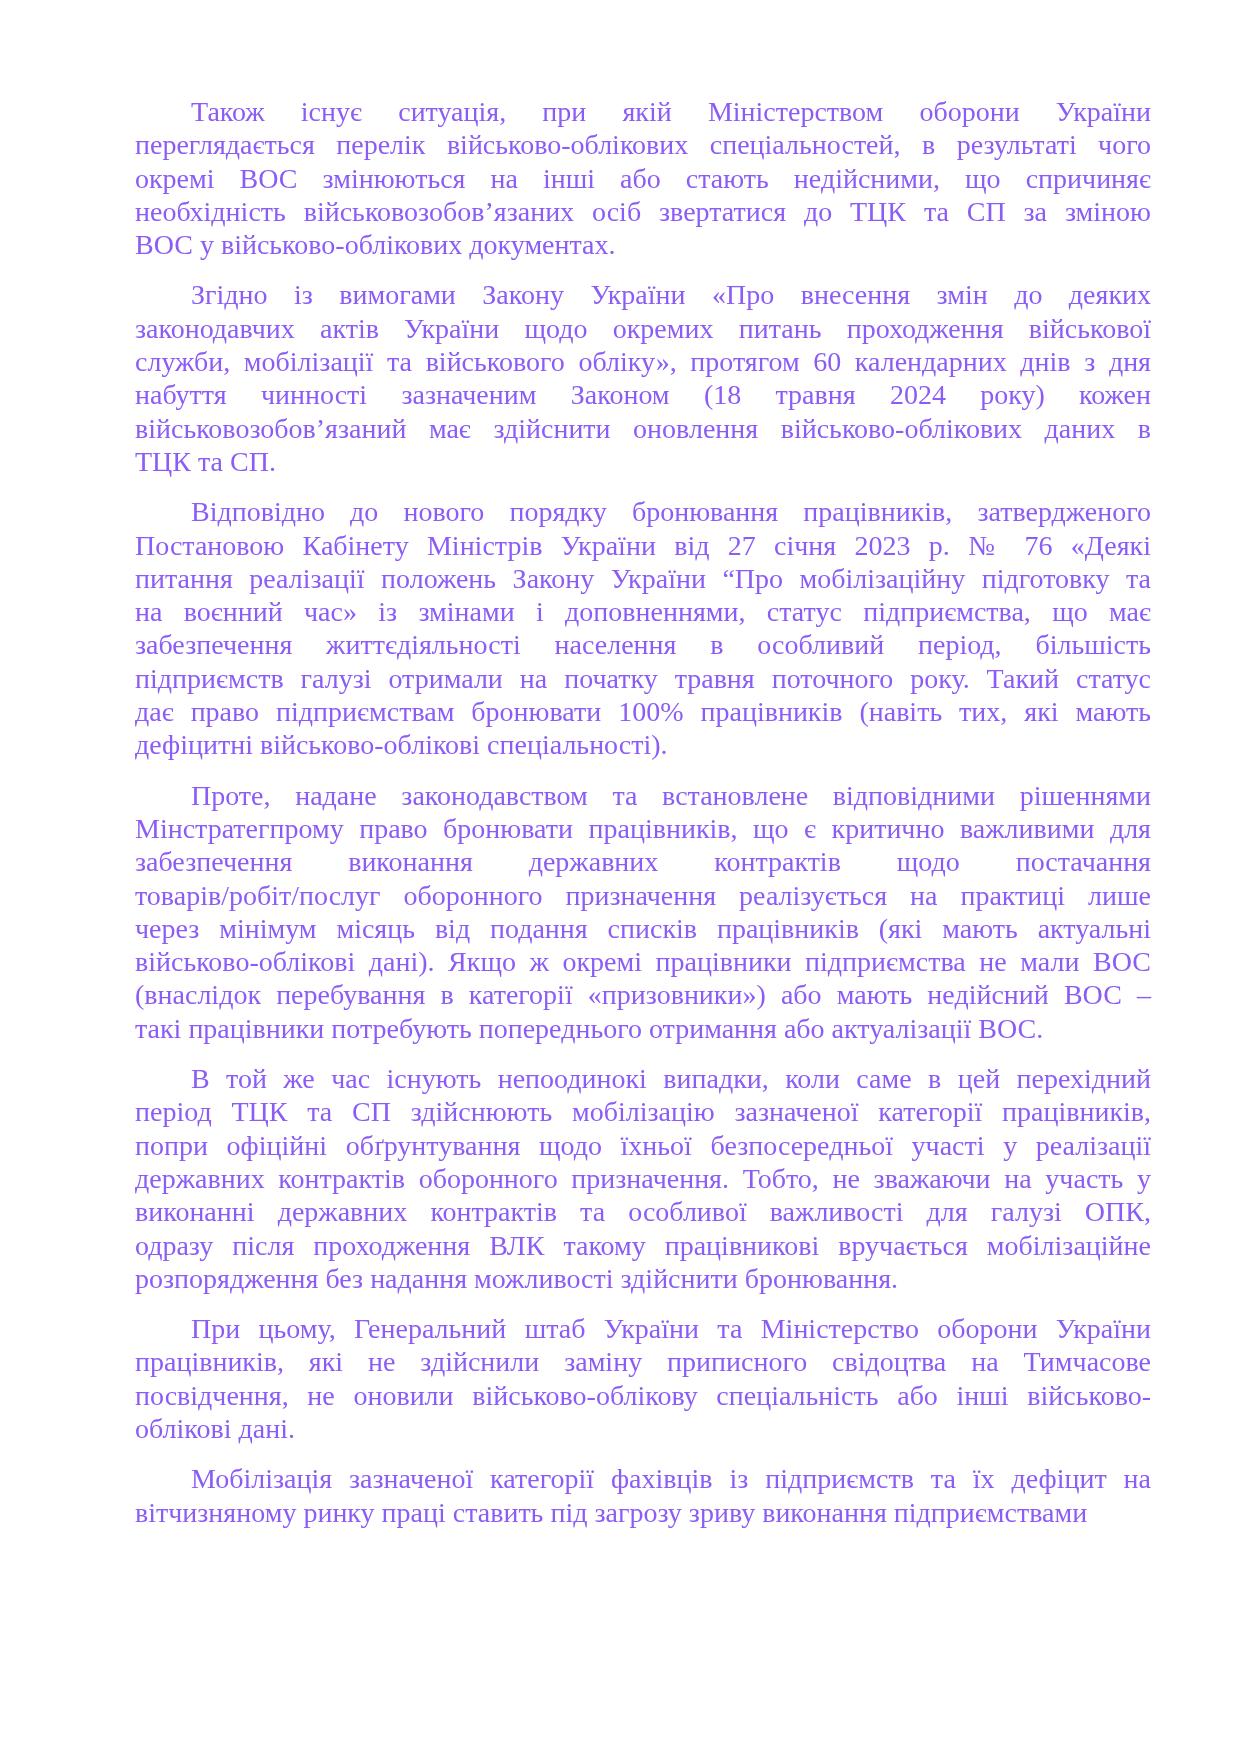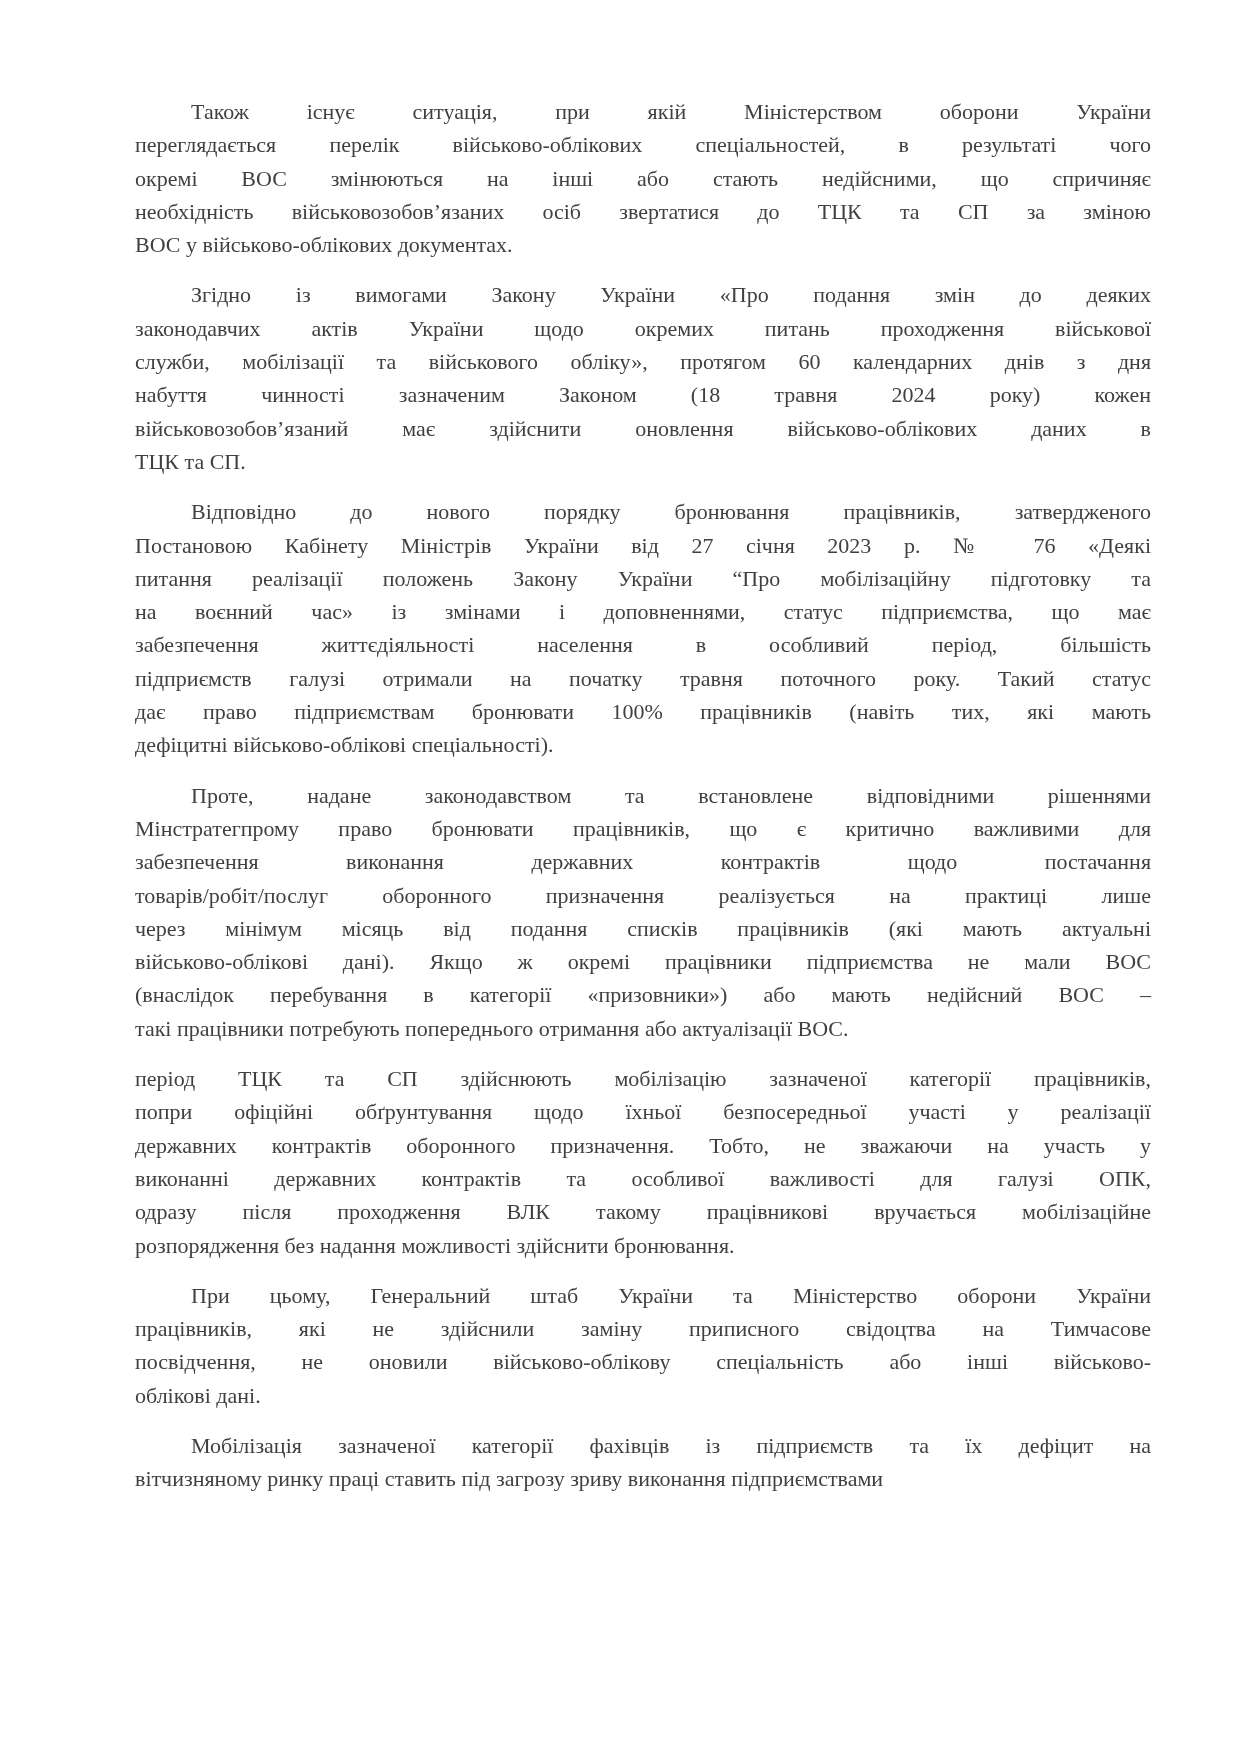--- a/index.html
+++ b/index.html
@@ -20,23 +20,23 @@
     left: 135px;
     top: 95px;
     width: 1016px;
   }
   p.para {
     margin: 0 0 17px 0;
     padding: 0;
   }
   .line {
     display: block;
-    font-size: 22px;
+    font-size: 28px;
     line-height: 33.3px;
-    color: #404040;
+    color: #8b5cf6;
     text-align: justify;
     text-align-last: justify;
     -moz-text-align-last: justify;
     white-space: normal;
   }
   .line.first {
     text-indent: 56px;
   }
   .line.last {
     text-align-last: left;
@@ -49,21 +49,21 @@
 <div class="page" style="background: rgb(255, 255, 255); color: rgb(0, 0, 0);">
   <div class="textblock" id="textblock">
       <p class="para">
         <span class="line first">Також існує ситуація, при якій Міністерством оборони України</span>
         <span class="line">переглядається перелік військово-облікових спеціальностей, в результаті чого</span>
         <span class="line">окремі ВОС змінюються на інші або стають недійсними, що спричиняє</span>
         <span class="line">необхідність військовозобов’язаних осіб звертатися до ТЦК та СП за зміною</span>
         <span class="line last">ВОС у військово-облікових документах.</span>
       </p>
       <p class="para">
-        <span class="line first">Згідно із вимогами Закону України «Про подання змін до деяких</span>
+        <span class="line first">Згідно із вимогами Закону України «Про внесення змін до деяких</span>
         <span class="line">законодавчих актів України щодо окремих питань проходження військової</span>
         <span class="line">служби, мобілізації та військового обліку», протягом 60 календарних днів з дня</span>
         <span class="line">набуття чинності зазначеним Законом (18 травня 2024 року) кожен</span>
         <span class="line">військовозобов’язаний має здійснити оновлення військово-облікових даних в</span>
         <span class="line last">ТЦК та СП.</span>
       </p>
       <p class="para">
         <span class="line first">Відповідно до нового порядку бронювання працівників, затвердженого</span>
         <span class="line">Постановою Кабінету Міністрів України від 27 січня 2023 р. № 76 «Деякі</span>
         <span class="line">питання реалізації положень Закону України “Про мобілізаційну підготовку та</span>
@@ -77,20 +77,21 @@
         <span class="line first">Проте, надане законодавством та встановлене відповідними рішеннями</span>
         <span class="line">Мінстратегпрому право бронювати працівників, що є критично важливими для</span>
         <span class="line">забезпечення виконання державних контрактів щодо постачання</span>
         <span class="line">товарів/робіт/послуг оборонного призначення реалізується на практиці лише</span>
         <span class="line">через мінімум місяць від подання списків працівників (які мають актуальні</span>
         <span class="line">військово-облікові дані). Якщо ж окремі працівники підприємства не мали ВОС</span>
         <span class="line">(внаслідок перебування в категорії «призовники») або мають недійсний ВОС –</span>
         <span class="line last">такі працівники потребують попереднього отримання або актуалізації ВОС.</span>
       </p>
       <p class="para">
+        <span class="line first">В той же час існують непоодинокі випадки, коли саме в цей перехідний</span>
         <span class="line">період ТЦК та СП здійснюють мобілізацію зазначеної категорії працівників,</span>
         <span class="line">попри офіційні обґрунтування щодо їхньої безпосередньої участі у реалізації</span>
         <span class="line">державних контрактів оборонного призначення. Тобто, не зважаючи на участь у</span>
         <span class="line">виконанні державних контрактів та особливої важливості для галузі ОПК,</span>
         <span class="line">одразу після проходження ВЛК такому працівникові вручається мобілізаційне</span>
         <span class="line last">розпорядження без надання можливості здійснити бронювання.</span>
       </p>
       <p class="para">
         <span class="line first">При цьому, Генеральний штаб України та Міністерство оборони України</span>
         <span class="line">працівників, які не здійснили заміну приписного свідоцтва на Тимчасове</span>

